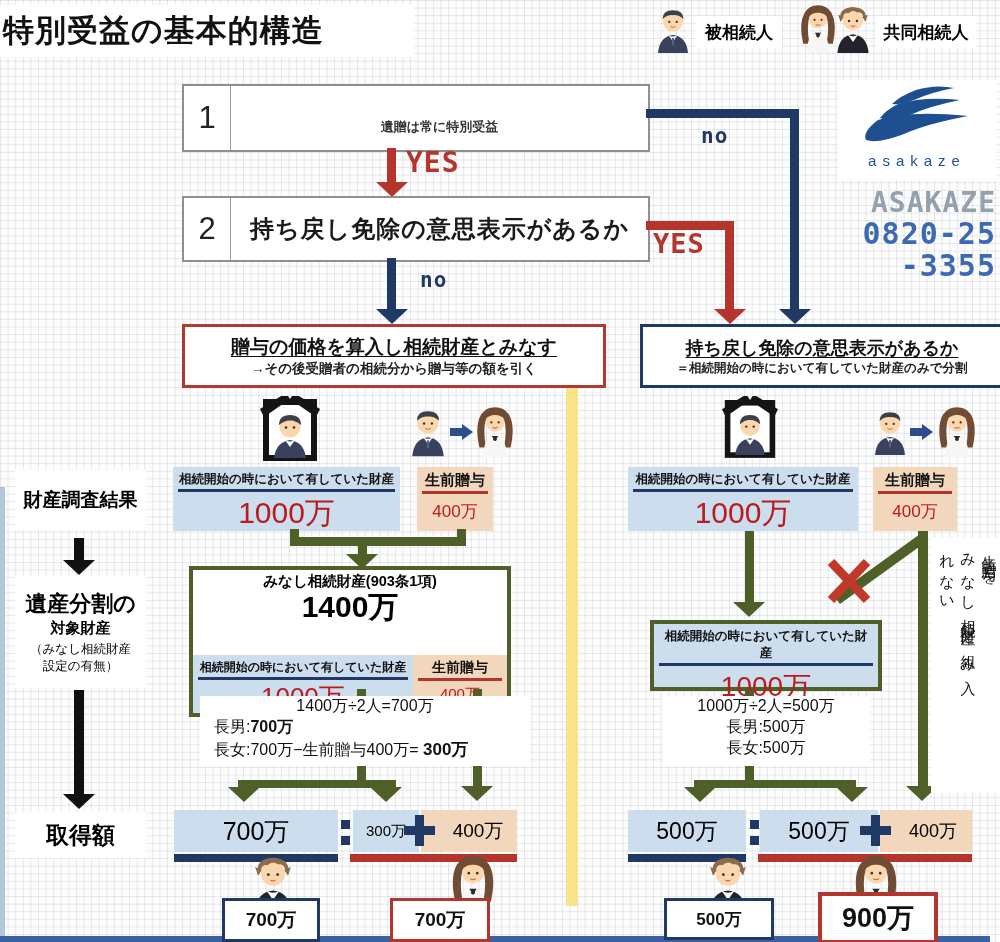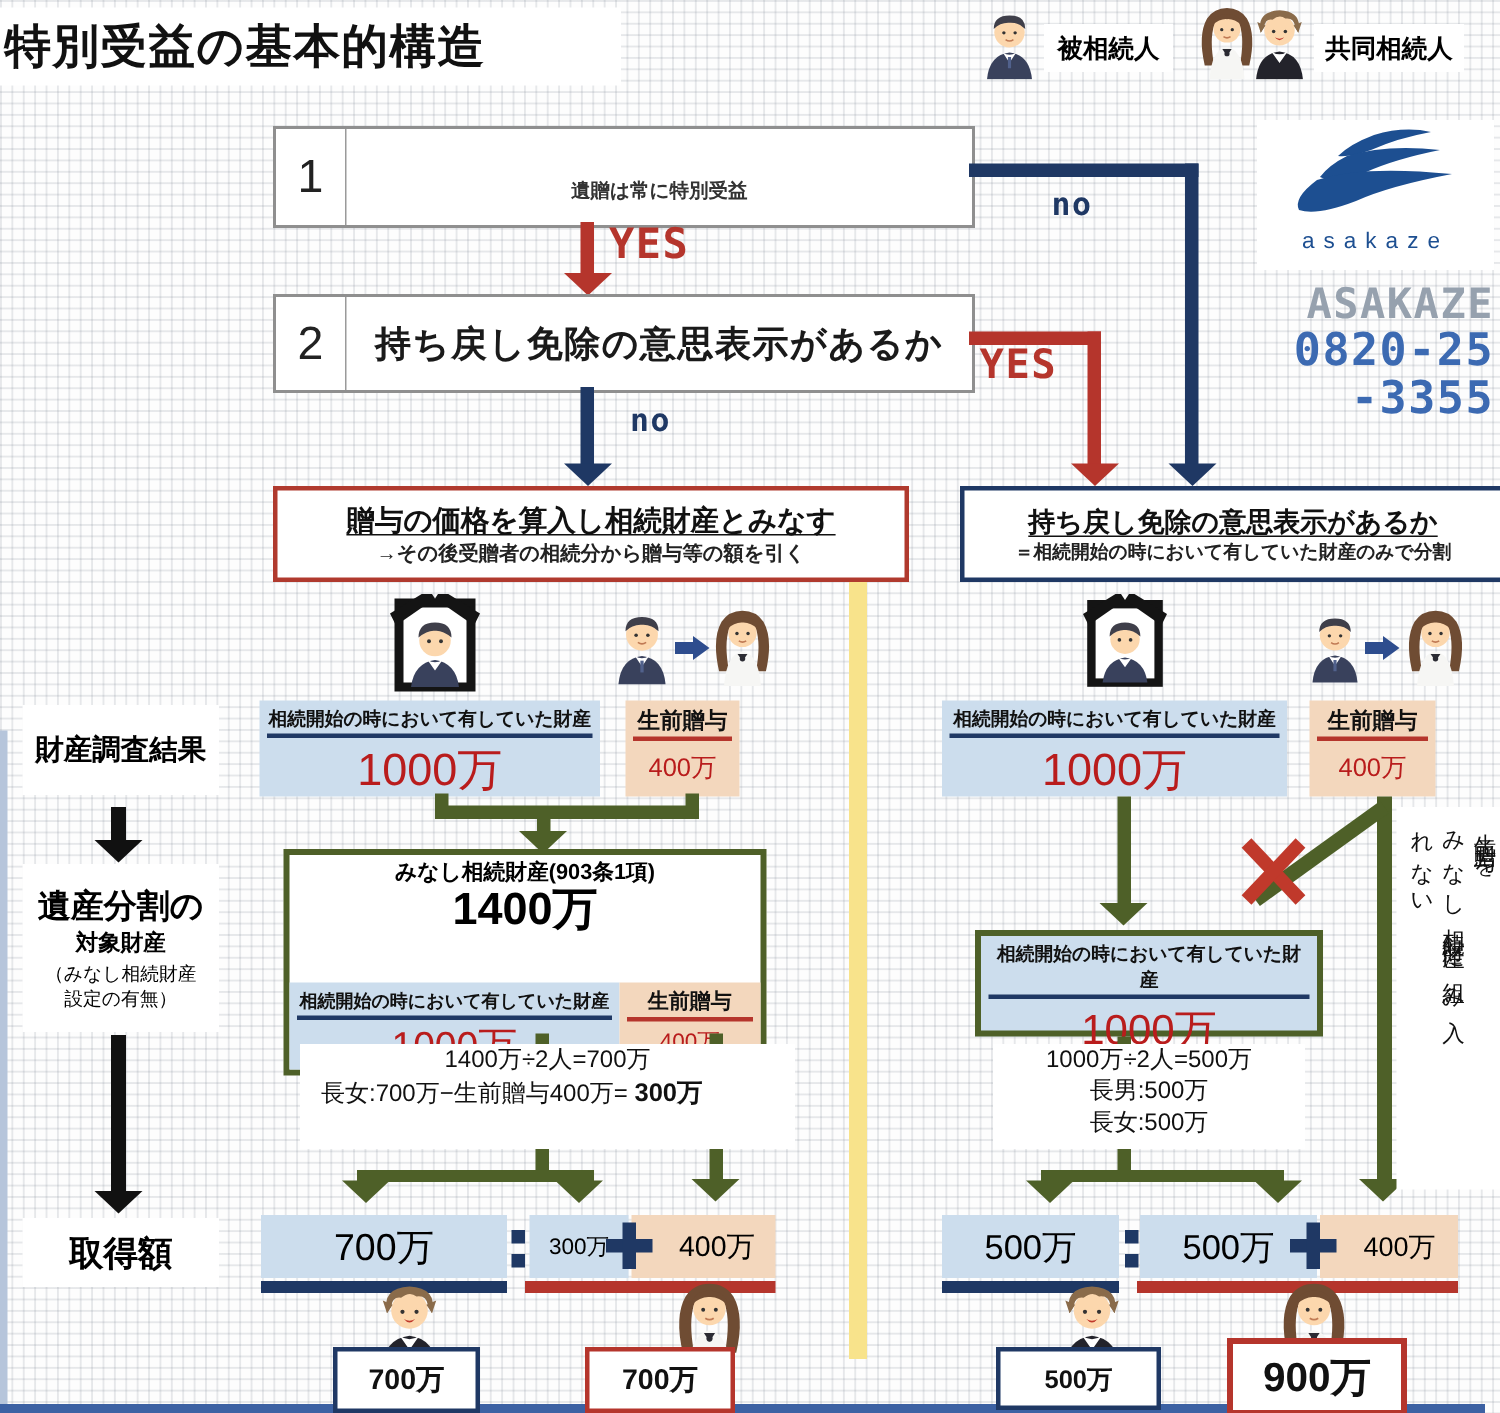--- a/index.html
+++ b/index.html
@@ -241,20 +241,21 @@
       </div>
     </div>
   </div>
 
   <div class="bar gbar" style="left:357px;top:689px;width:9px;height:92px;"></div>
   <div class="bar gbar" style="left:473px;top:689px;width:9px;height:99px;"></div>
   <div class="ah ah-g" style="left:461px;top:786px;"></div>
 
   <div class="abs wbox" style="left:200px;top:696px;width:330px;height:70px;font-size:16px;color:#111;">
     <div style="text-align:center;">1400万÷2人=700万</div>
+    <div style="text-align:left;padding-left:14px;"><span>長男:</span><b>700万</b></div>
     <div style="text-align:left;padding-left:14px;"><span>長女:700万−生前贈与400万= </span><b style="font-size:17px;">300万</b></div>
   </div>
 
   <div class="bar gbar" style="left:238px;top:780px;width:158px;height:8px;"></div>
   <div class="ah ah-g" style="left:228px;top:787px;"></div>
   <div class="ah ah-g" style="left:370px;top:787px;"></div>
 
   <div class="abs bluebox cen" style="left:174px;top:810px;width:164px;height:42px;">
     <span style="font-size:25px;">700万</span>
   </div>

